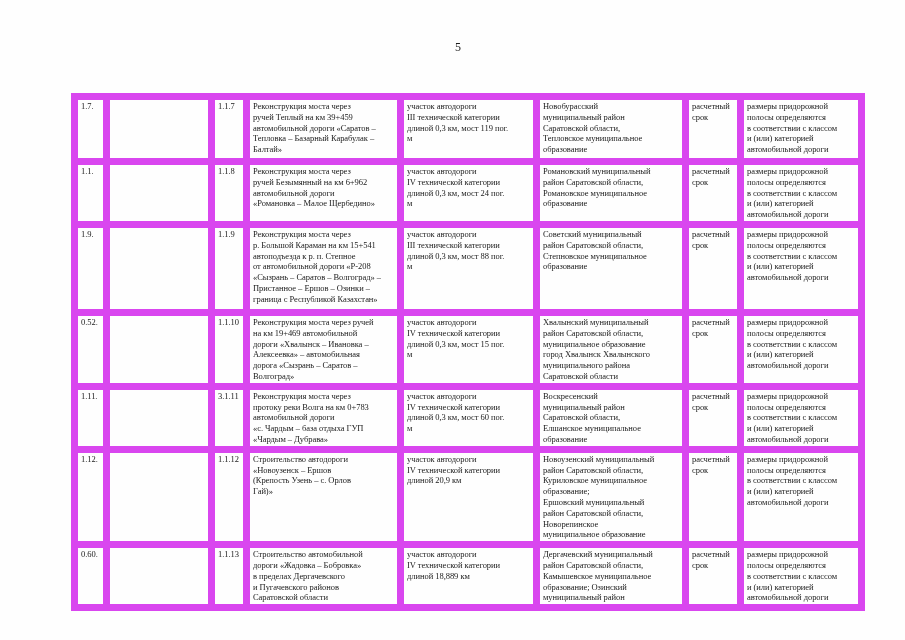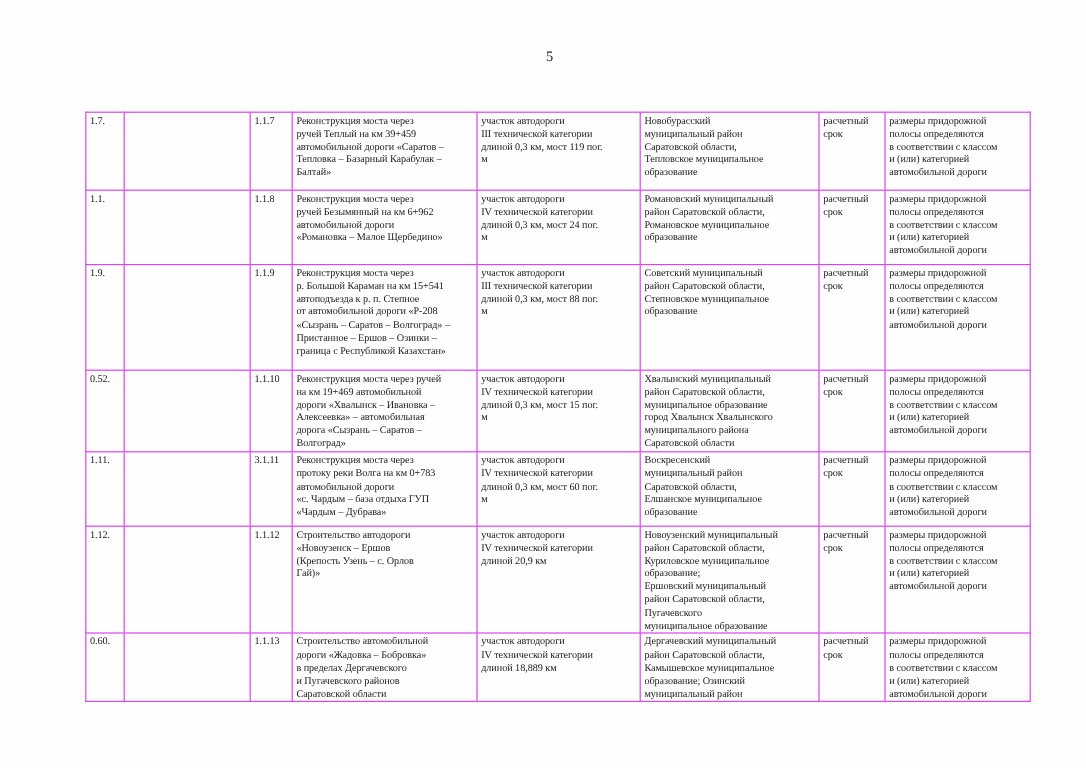--- a/index.html
+++ b/index.html
@@ -24,21 +24,21 @@
     left: 71px;
     top: 93px;
     width: 787px;
     border-collapse: collapse;
     table-layout: fixed;
     font-size: 8.5px;
     line-height: 10.8px;
     letter-spacing: -0.05px;
   }
   table.doc-table td {
-    border: 1px solid #d946ef;
+    border: 7px solid #d946ef;
     vertical-align: top;
     padding: 1px 2px 1px 3px;
     white-space: pre-line;
     word-wrap: break-word;
     overflow: hidden;
     color: #1a1a1a;
   }
   td.c-num  { padding-left: 5px; }
   td.c-sub  { padding-left: 4px; }
 </style>
@@ -201,21 +201,21 @@
 Гай)»</td>
         <td class="c-sect">участок автодороги
 IV технической категории
 длиной 20,9 км</td>
         <td class="c-loc">Новоузенский муниципальный
 район Саратовской области,
 Куриловское муниципальное
 образование;
 Ершовский муниципальный
 район Саратовской области,
-Пугачевского
+Новорепинское
 муниципальное образование</td>
         <td class="c-term">расчетный
 срок</td>
         <td class="c-zone">размеры придорожной
 полосы определяются
 в соответствии с классом
 и (или) категорией
 автомобильной дороги</td>
       </tr>
       <tr style="height:57px">

